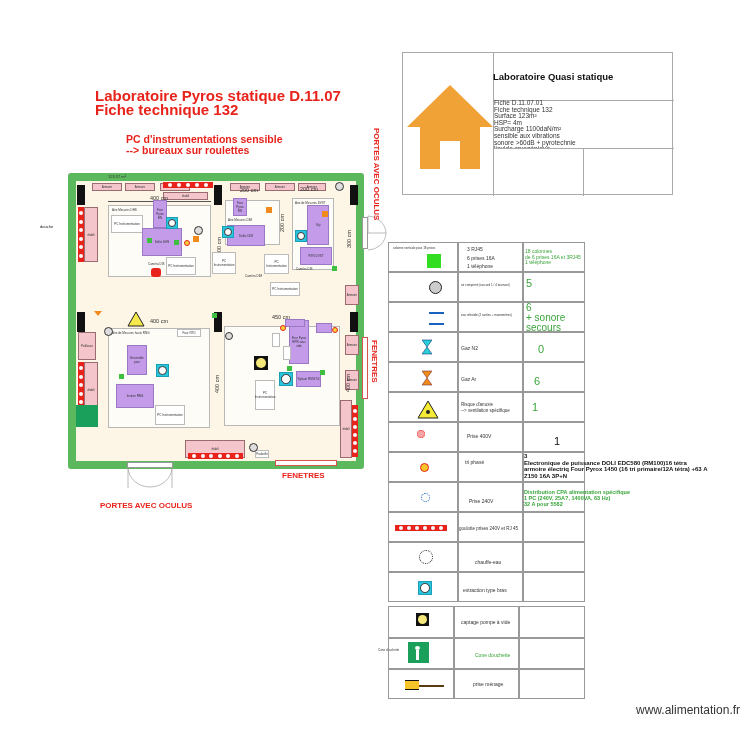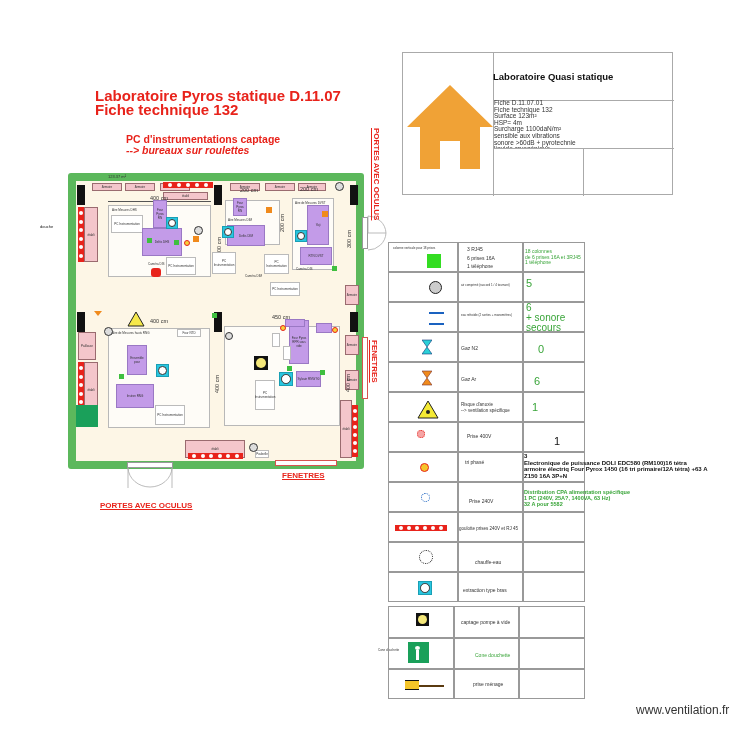--- a/index.html
+++ b/index.html
@@ -2,21 +2,21 @@
 <html><head>
 <meta charset="utf-8">
 <style>
   * { box-sizing: border-box; margin: 0; padding: 0; }
   html, body { width: 750px; height: 750px; background: #ffffff; overflow: hidden; }
   body { position: relative; font-family: "Liberation Sans", sans-serif; color: #222; }
   .abs { position: absolute; }
 
   .title-red { color: #e8231b; font-weight: bold; font-size: 15px; line-height: 15px; }
   .sub-red { color: #e8231b; font-weight: bold; font-size: 10.5px; line-height: 11px; }
-  .red-label { color: #e8231b; font-size: 8px; font-weight: bold; text-decoration: underline; }
+  .red-label { color: #e8231b; font-size: 8px; font-weight: bold; }
 
   
   .plan-outer { background: #5cb85c; border-radius: 3px; }
   .plan-inner { background: #fdf6e6; }
   .bench { background: #f4c6cb; border: 1px solid #9a6b6f; font-size: 3px; color: #333; text-align: center; display: flex; align-items: center; justify-content: center; }
   .pillar { background: #111; }
   .zone { border: 1px solid #b8b8b8; background: #fefcf7; }
   .zone-lbl { font-size: 3px; color: #333; white-space: nowrap; }
   .machine { background: #c39be8; border: 1px solid #9a78c4; font-size: 3px; color: #333; display: flex; align-items: center; justify-content: center; text-align: center; }
   .pc { border: 1px solid #bbb; background: #fff; font-size: 3px; color: #333; display: flex; align-items: center; justify-content: center; text-align: center; }
@@ -43,22 +43,22 @@
   .lg-num { color: #3aa53a; font-size: 11px; }
   .lg-green-sm { color: #3aa53a; font-size: 5px; line-height: 5.5px; }
   .lg-black-sm { color: #111; font-size: 6px; line-height: 6.5px; font-weight: bold; }
   .watermark { font-size: 12px; color: #333; }
 </style>
 </head>
 <body>
 
 <div class="abs title-red" style="left:95px;top:88px;">Laboratoire Pyros statique D.11.07</div>
 <div class="abs title-red" style="left:95px;top:102px;">Fiche technique 132</div>
-<div class="abs sub-red" style="left:126px;top:134px;">PC d'instrumentations captage</div>
-<div class="abs sub-red" style="left:126px;top:145px;font-style:italic;">--&gt; bureaux sur roulettes</div>
+<div class="abs sub-red" style="left:126px;top:134px;">PC d'instrumentations sensible</div>
+<div class="abs sub-red" style="left:126px;top:145px;">--&gt; bureaux sur roulettes</div>
 
 <div class="abs cart" style="left:402px;top:52px;width:271px;height:143px;">
   <div class="abs" style="left:90px;top:0;width:0;height:143px;border-left:1px solid #aaa;"></div>
   <div class="abs" style="left:90px;top:47px;width:181px;border-top:1px solid #aaa;"></div>
   <div class="abs" style="left:90px;top:95px;width:181px;border-top:1px solid #aaa;"></div>
   <div class="abs" style="left:180px;top:95px;height:48px;border-left:1px solid #aaa;"></div>
   <svg class="abs" style="left:4px;top:32px;" width="86" height="85" viewBox="0 0 86 85">
     <polygon points="43,0 86,42 73,42 73,84 53,84 53,56 33,56 33,84 13,84 13,42 0,42" fill="#f0a236"></polygon>
   </svg>
   <div class="abs cart-title" style="left:90px;top:18px;width:181px;text-align:left;">Laboratoire Quasi statique</div>
@@ -390,13 +390,13 @@
   <div class="abs lg-cell" style="left:131px;top:396px;width:66px;height:31px;"></div>
 
   <div class="abs lg-cell" style="left:0;top:427px;width:66px;height:30px;">
     <div class="abs" style="left:16px;top:10px;width:14px;height:10px;background:#f5c52a;border-top:1px solid #111;border-bottom:1px solid #111;"></div>
     <div class="abs" style="left:30px;top:15px;width:25px;height:1.5px;background:#5a3a10;"></div>
   </div>
   <div class="abs lg-cell lg-txt" style="left:66px;top:427px;width:65px;height:30px;padding:11px 0 0 18px;">prise ménage</div>
   <div class="abs lg-cell" style="left:131px;top:427px;width:66px;height:30px;"></div>
 </div>
 
-<div class="abs watermark" style="left:636px;top:703px;">www.ventilation.fr</div>
+<div class="abs watermark" style="left:636px;top:703px;">www.alimentation.fr</div>
 
 </body></html>

